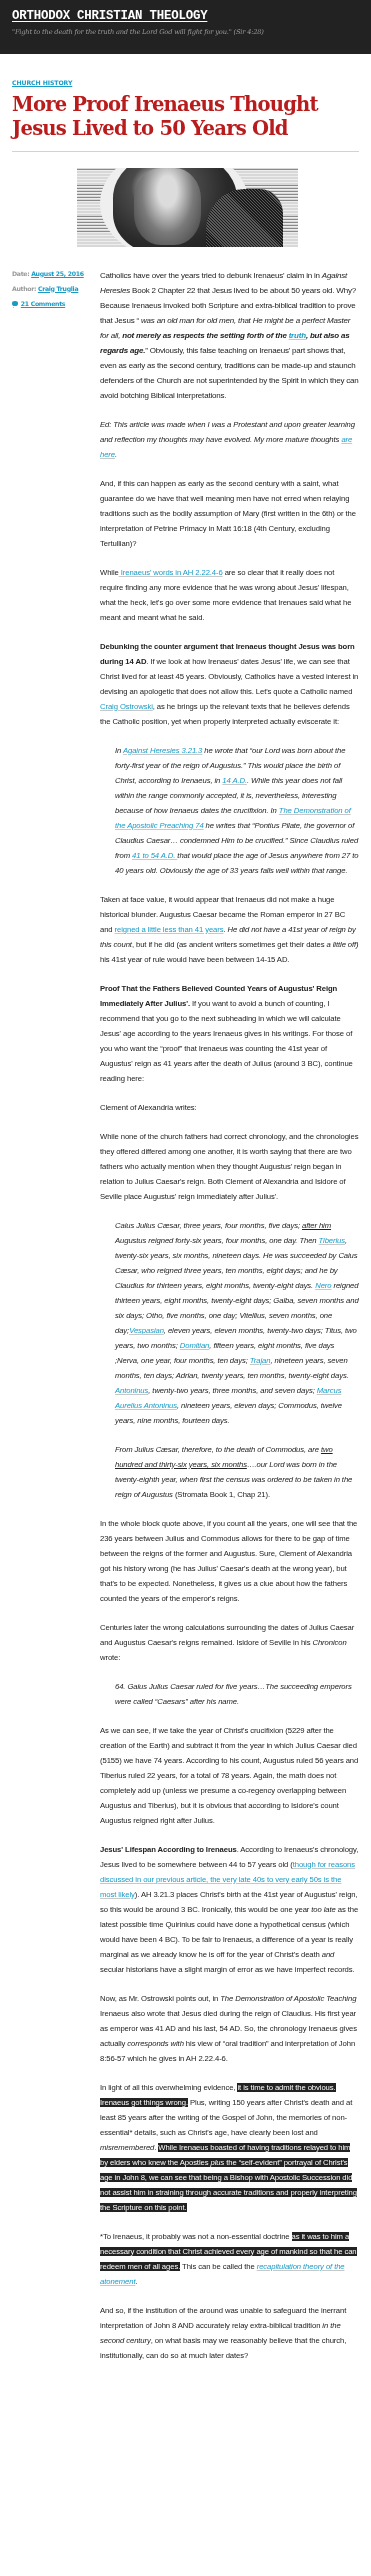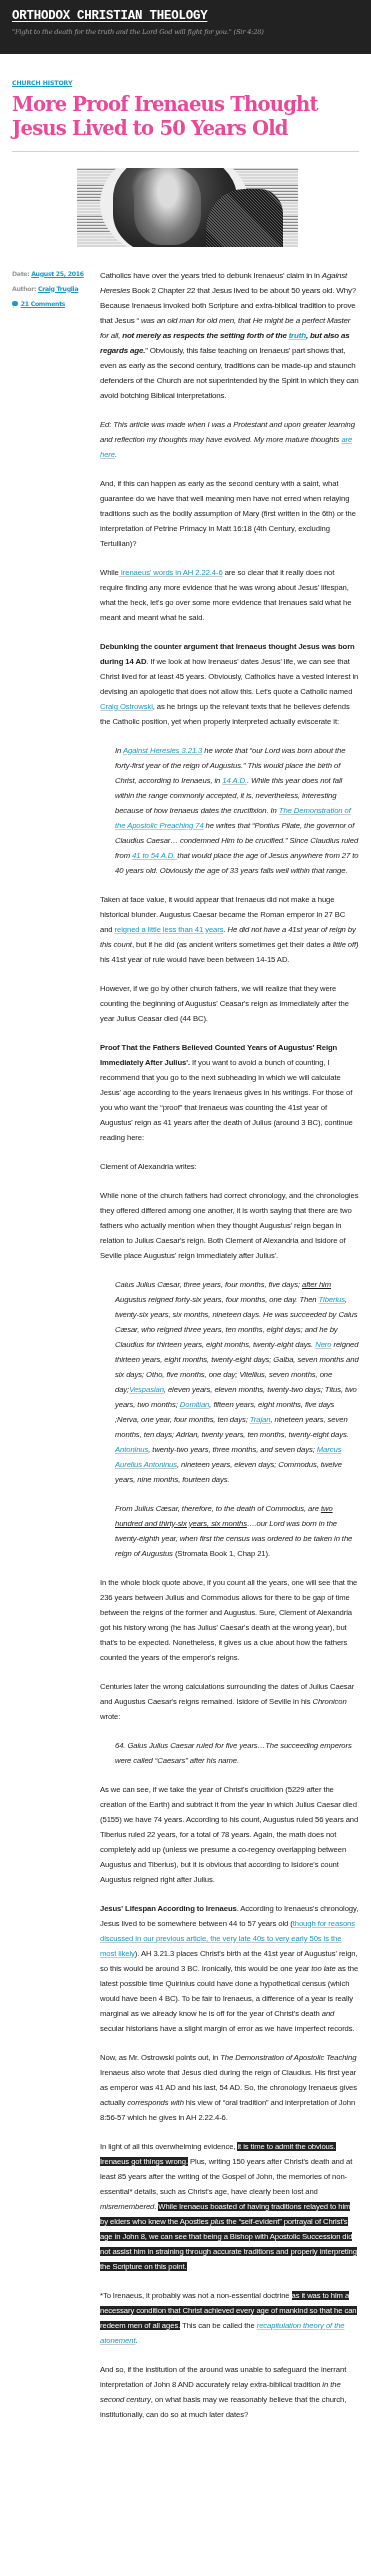--- a/index.html
+++ b/index.html
@@ -5,21 +5,21 @@
   * { box-sizing: border-box; margin: 0; padding: 0; }
   html, body { width: 371px; background: #fff; }
   body { font-family: "Liberation Sans", sans-serif; color: #222; }
   a { color: #1a9bc6; text-decoration: underline; text-decoration-color: #c8c8c8; text-underline-offset: 1px; }
   .site-header { background: #222222; height: 54px; padding: 9.3px 12px 0 12px; }
   .site-title { display: inline-block; font-family: Liberation Mono, monospace; font-weight: bold; font-size: 12.4px; color: #fff; text-decoration: underline; text-decoration-color: #fff; text-underline-offset: 1.5px; letter-spacing: -0.2px; }
   .site-tagline { font-family: "DejaVu Serif", serif; font-style: italic; font-size: 6.7px; color: #9a9a9a; margin-top: 5.2px; letter-spacing: -0.2px; }
   .entry { padding: 0 12px; }
   .category { margin-top: 25px; font-family: "DejaVu Sans", sans-serif; font-weight: bold; font-size: 6.2px; letter-spacing: -0.1px; }
   .category a { color: #1a9bc6; text-decoration-color: #1a9bc6; }
-  .entry-title { font-family: "DejaVu Serif", serif; font-weight: bold; font-size: 19.6px; line-height: 24px; color: #ec4899; margin-top: 7.2px; letter-spacing: -0.8px; }
+  .entry-title { font-family: "DejaVu Serif", serif; font-weight: bold; font-size: 19.6px; line-height: 24px; color: #b91c1c; margin-top: 7.2px; letter-spacing: -0.8px; }
   .rule { border: 0; border-top: 0.5px solid #d3d3d3; margin-top: 10.3px; }
   .featured { width: 221px; height: 79px; margin: 15.5px 0 0 65px; background:
       repeating-linear-gradient(180deg, #d8d8d8 0 1.5px, #8a8a8a 1.5px 2.1px, #eeeeee 2.1px 3.1px);
       position: relative; overflow: hidden; }
   .featured .halo { position: absolute; left: 23px; top: -20.6px; width: 149px; height: 113px; border-radius: 50%; background: #efefef; }
   .featured .head { position: absolute; left: 36px; top: -15.5px; width: 124px; height: 103px; border-radius: 45% 45% 40% 40%;
       background: radial-gradient(ellipse at 40% 35%, #cfcfcf 0 12%, #4a4a4a 30%, #2a2a2a 60%, #151515 100%); }
   .featured .face { position: absolute; left: 57px; top: 0; width: 67px; height: 77px; border-radius: 40%;
       background: radial-gradient(ellipse at 50% 30%, #dcdcdc 0 20%, #7a7a7a 55%, #3a3a3a 100%); }
   .featured .cloak { position: absolute; right: 15.5px; top: 20.6px; width: 77px; height: 82px; border-radius: 50% 30% 0 0; background: repeating-linear-gradient(45deg,#1a1a1a 0 1px,#5a5a5a 1px 2.1px); }
@@ -87,21 +87,20 @@
       <p><span>While</span><a href="#"> Irenaeus' words in AH 2.22.4-6</a><span> are so clear that it really does not require finding any more evidence that he was wrong about Jesus' lifespan, what the heck, let's go over some more evidence that Irenaues said what he meant and meant what he said.</span></p>
 
       <p><strong>Debunking the counter argument that Irenaeus thought Jesus was born during 14 AD</strong><span>. If we look at how Irenaeus' dates Jesus' life, we can see that Christ lived for at least 45 years. Obviously, Catholics have a vested interest in devising an apologetic that does not allow this. Let's quote a Catholic named </span><a href="#">Craig Ostrowski</a><span>, as he brings up the relevant texts that he believes defends the Catholic position, yet when properly interpreted actually eviscerate it:</span></p>
 
       <blockquote>
         <p><span>In </span><a href="#">Against Heresies 3.21.3</a><span> he wrote that “our Lord was born about the forty-first year of the reign of Augustus.” This would place the birth of Christ, according to Irenaeus, in </span><a href="#">14 A.D.</a><span>. While this year does not fall within the range commonly accepted, it is, nevertheless, interesting because of how Irenaeus dates the crucifixion. In </span><a href="#">The Demonstration of the Apostolic Preaching 74</a><span> he writes that “Pontius Pilate, the governor of Claudius Caesar… condemned Him to be crucified.” Since Claudius ruled from </span><a href="#">41 to 54 A.D. </a><span>that would place the age of Jesus anywhere from 27 to 40 years old. Obviously the age of 33 years falls well within that range.</span></p>
       </blockquote>
 
       <p><span>Taken at face value, it would appear that Irenaeus did not make a huge historical blunder. Augustus Caesar became the Roman emperor in 27 BC and </span><a href="#">reigned a little less than 41 years</a><span>. </span><em>He did not have a 41st year of reign by this count</em><span>, but if he did (as ancient writers sometimes get their dates </span><em>a little off)</em><span> his 41st year of rule would have been between 14-15 AD.</span></p>
 
-      <p>However, if we go by other church fathers, we will realize that they were counting the beginning of Augustus' Ceasar's reign as immediately after the year Julius Ceasar died (44 BC).</p>
 
       <p><strong>Proof That the Fathers Believed Counted Years of Augustus' Reign Immediately After Julius'.</strong><span> If you want to avoid a bunch of counting, I recommend that you go to the next subheading in which we will calculate Jesus' age according to the years Irenaeus gives in his writings. For those of you who want the “proof” that Irenaeus was counting the 41st year of Augustus' reign as 41 years after the death of Julius (around 3 BC), continue reading here:</span></p>
 
       <p>Clement of Alexandria writes:</p>
 
       <p>While none of the church fathers had correct chronology, and the chronologies they offered differed among one another, it is worth saying that there are two fathers who actually mention when they thought Augustus' reign began in relation to Julius Caesar's reign. Both Clement of Alexandria and Isidore of Seville place Augustus' reign immediately after Julius'.</p>
 
       <blockquote>
         <p><span>Caius Julius Cæsar, three years, four months, five days; </span><span class="dark-u">after him</span><span> Augustus reigned forty-six years, four months, one day. Then </span><a href="#">Tiberius</a><span>, twenty-six years, six months, nineteen days. He was succeeded by Caius Cæsar, who reigned three years, ten months, eight days; and he by Claudius for thirteen years, eight months, twenty-eight days. </span><a href="#">Nero</a><span> reigned thirteen years, eight months, twenty-eight days; Galba, seven months and six days; Otho, five months, one day; Vitellius, seven months, one day;</span><a href="#">Vespasian</a><span>, eleven years, eleven months, twenty-two days; Titus, two years, two months; </span><a href="#">Domitian</a><span>, fifteen years, eight months, five days ;Nerva, one year, four months, ten days; </span><a href="#">Trajan</a><span>, nineteen years, seven months, ten days; Adrian, twenty years, ten months, twenty-eight days. </span><a href="#">Antoninus</a><span>, twenty-two years, three months, and seven days; </span><a href="#">Marcus Aurelius Antoninus</a><span>, nineteen years, eleven days; Commodus, twelve years, nine months, fourteen days.</span></p>
         <p><span>From Julius Cæsar, therefore, to the death of Commodus, are </span><span class="dark-u">two hundred and thirty-six years, six months</span><span>….our Lord was born in the twenty-eighth year, when first the census was ordered to be taken in the reign of Augustus</span><span class="rom"> (Stromata Book 1, Chap 21).</span></p>

